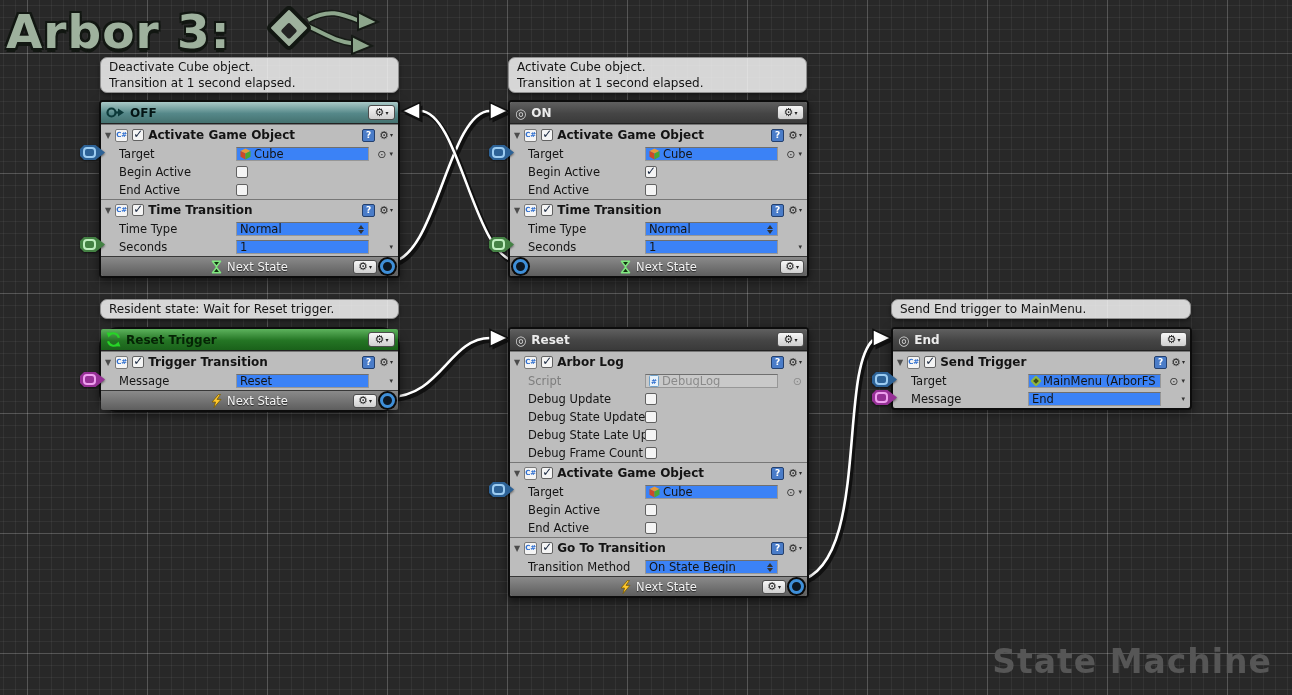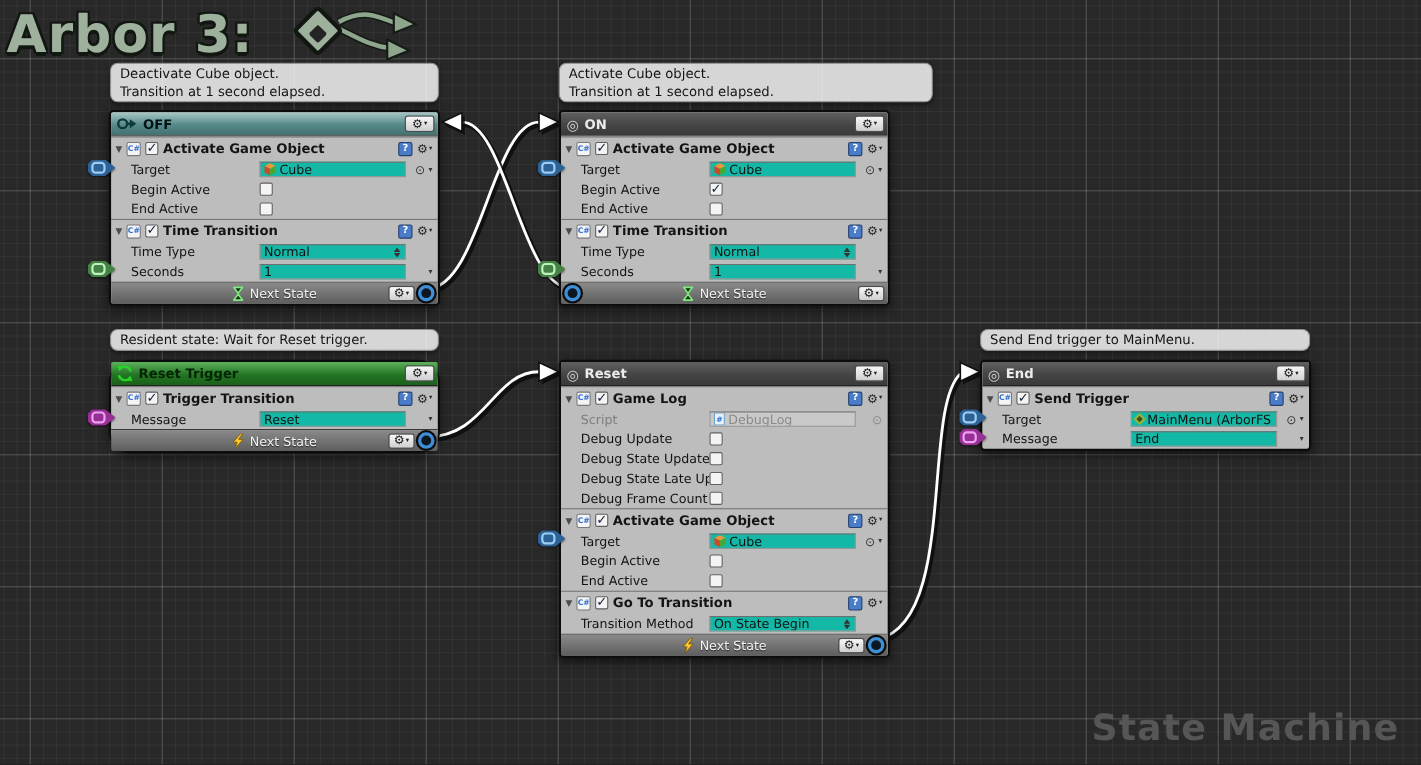--- a/index.html
+++ b/index.html
@@ -75,21 +75,21 @@
   .chk .m { position:absolute; left:0px; top:-3px; font-size:12px; font-weight:bold; color:#15243d; }
   .help-icon { width:13px; height:13px; background:#4a7cc8; border:1px solid #24406e; border-radius:2px;
     color:#fff; font-size:9px; font-weight:bold; display:flex; align-items:center; justify-content:center; flex-shrink:0; }
   .gear-sm { display:flex; align-items:center; gap:1px; color:#2a2a2a; flex-shrink:0; }
   .gear-sm .g { font-size:11px; line-height:1; } .gear-sm .v { font-size:6px; line-height:1; }
   .beh-right { margin-left:auto; display:flex; align-items:center; gap:4px; }
   .prow { height:18px; display:flex; align-items:center; padding:0 5px 0 18px; }
   .plabel { width:117px; flex-shrink:0; font-size:11.5px; white-space:nowrap; overflow:hidden; }
   .plabel.dim { color:#7e7e7e; }
   .pctl { flex:1; display:flex; align-items:center; min-width:0; }
-  .fld { flex:1; height:14px; background:#14b8a6; border:1px solid #979797; border-top-color:#6f6f6f;
+  .fld { flex:1; height:14px; background:#3b82f6; border:1px solid #979797; border-top-color:#6f6f6f;
     display:flex; align-items:center; gap:3px; padding:0 3px; font-size:11.5px;
     white-space:nowrap; overflow:hidden; }
   .fld.dim { color:#8a8a8a; background:#c9c9c9; }
   .updn { margin-left:auto; display:flex; flex-direction:column; gap:1px; flex-shrink:0; padding-right:1px; }
   .updn .u { width:0; height:0; border-left:3px solid transparent; border-right:3px solid transparent; border-bottom:4px solid #333; }
   .updn .d { width:0; height:0; border-left:3px solid transparent; border-right:3px solid transparent; border-top:4px solid #333; }
   .rgut { width:24px; flex-shrink:0; display:flex; align-items:center; justify-content:flex-end; gap:3px; color:#333; }
   .picker { font-size:11px; line-height:1; } .picker.dim { color:#8a8a8a; }
   .ddv { font-size:7px; line-height:1; }
   .n-foot { height:20px; background:linear-gradient(#8a8a8a,#5e5e5e); border-top:1px solid #383838;
@@ -157,21 +157,21 @@
         <path d="M798,581 C870,566 838,372 873,340" class="wire"></path>
         <polygon points="891,338 873,329.5 873,346.5" class="arrow-shadow" transform="translate(2.5,3)"></polygon>
         <polygon points="891,338 873,329.5 873,346.5" class="arrow"></polygon>
       </g>
     </svg>
 
 <div class="comment" style="left: 100px; top: 57px; width: 299px;">
       <div class="line">Deactivate Cube object.</div>
       <div class="line">Transition at 1 second elapsed.</div>
     </div>
-    <div class="comment" style="left: 508px; top: 57px; width: 340px;">
+    <div class="comment" style="left: 508px; top: 57px; width: 299px;">
       <div class="line">Activate Cube object.</div>
       <div class="line">Transition at 1 second elapsed.</div>
     </div>
     <div class="comment" style="left: 100px; top: 299px; width: 299px;">
       <div class="line">Resident state: Wait for Reset trigger.</div>
     </div>
     <div class="comment" style="left: 891px; top: 299px; width: 300px;">
       <div class="line">Send End trigger to MainMenu.</div>
     </div>
     <div class="node" style="left: 99px; top: 100px; width: 301px;">
@@ -503,21 +503,21 @@
           <span class="v">▾</span>
         </div>
       </div>
       <div class="beh">
         <div class="beh-title">
           <span class="fold">▼</span>
           <span class="cs-icon">C#</span>
           <span class="chk">
             <span class="m">✓</span>
           </span>
-          <span class="t">Game Log</span>
+          <span class="t">Arbor Log</span>
           <span class="beh-right">
             <span class="help-icon">?</span>
             <span class="gear-sm">
               <span class="g">⚙</span>
               <span class="v">▾</span>
             </span>
           </span>
         </div>
         <div class="prow">
           <span class="plabel dim">Script</span>

